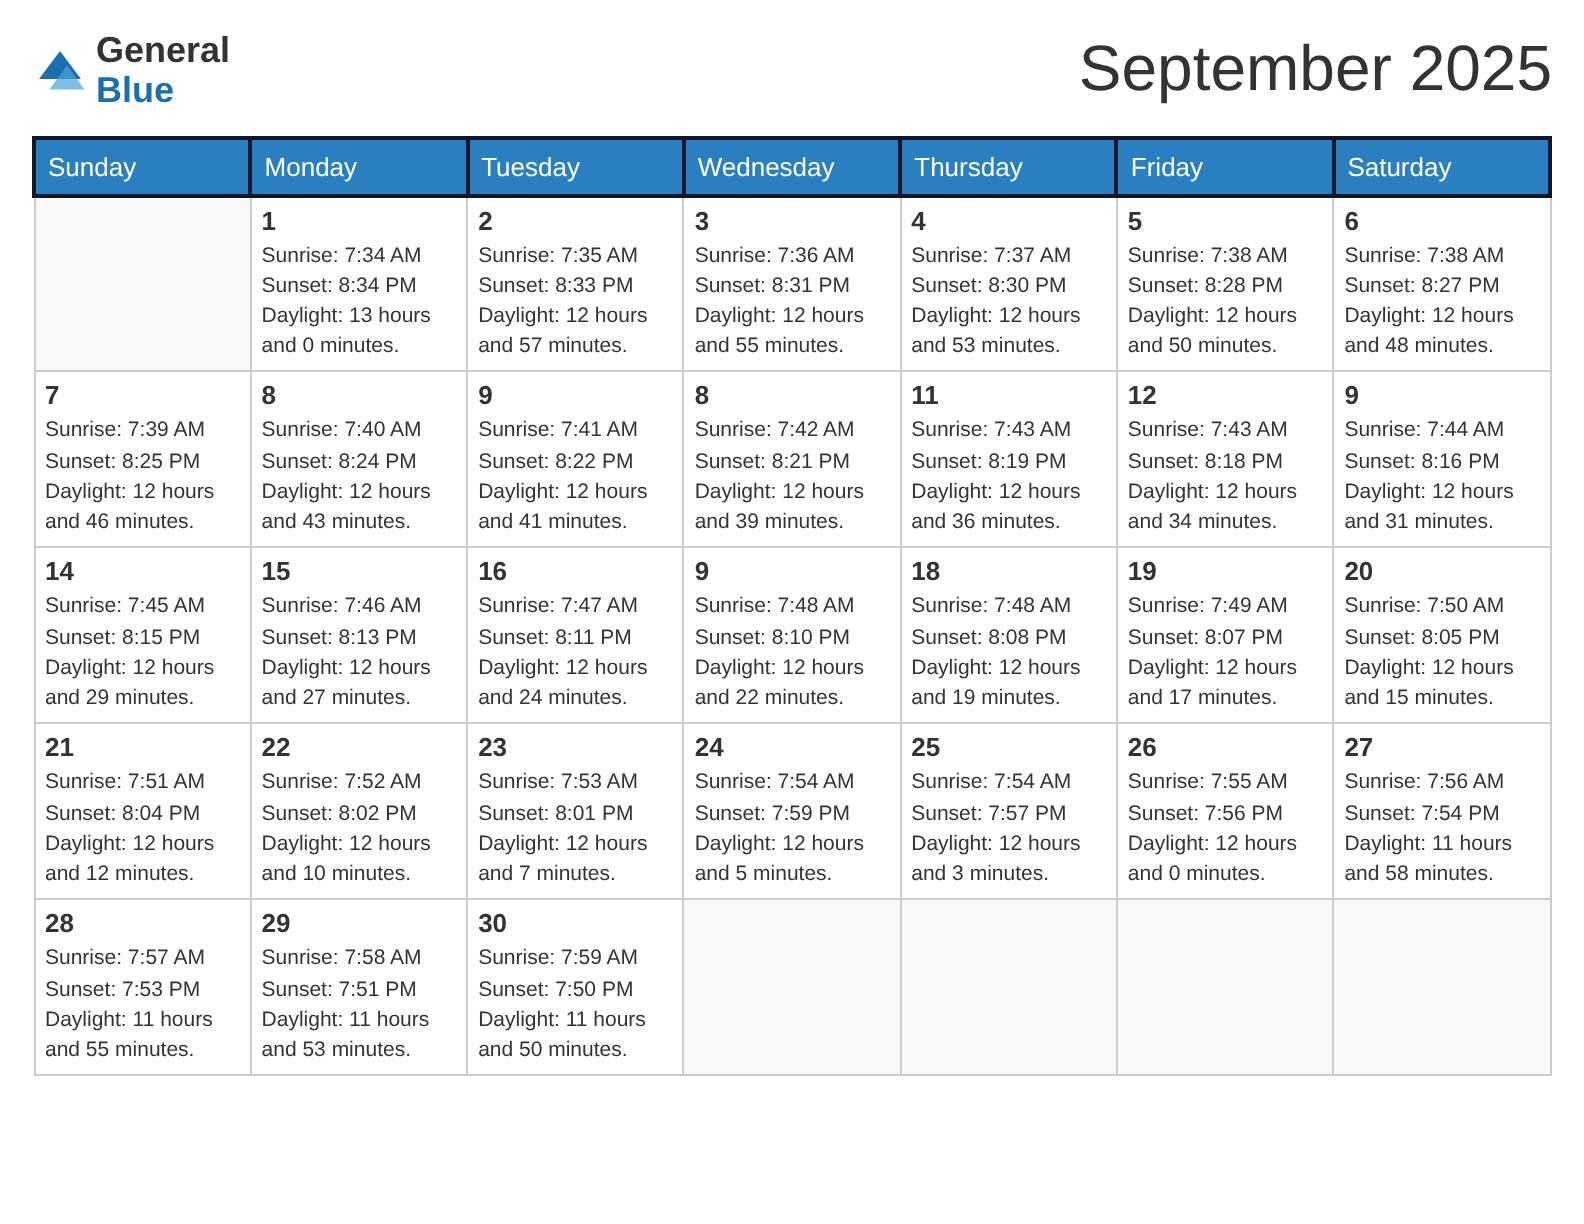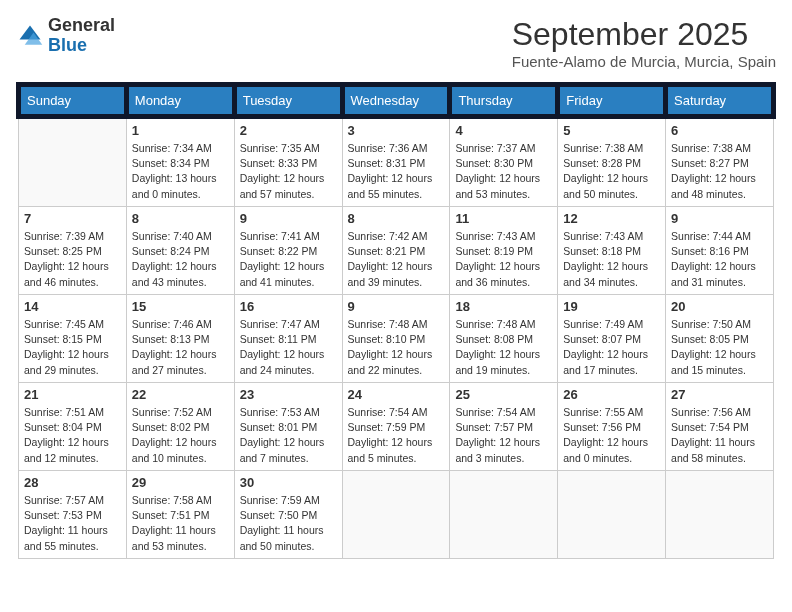--- a/index.html
+++ b/index.html
@@ -27,42 +27,42 @@
       font-weight: bold;
       line-height: 1.1;
     }
     .logo-general { color: #333; }
     .logo-blue { color: #1a6faf; }
     .logo-icon {
       width: 28px;
       height: 28px;
     }
     .title-block {
-      text-align: left;
+      text-align: right;
     }
     .month-title {
       font-size: 32px;
       font-weight: normal;
       color: #333;
     }
     .location {
       font-size: 15px;
       color: #555;
     }
     .calendar {
       width: 100%;
       border-collapse: collapse;
     }
     .calendar th {
       background: #2a7fc1;
       color: #fff;
       font-size: 13px;
       padding: 6px 6px;
       text-align: left;
-      border: 5px solid #0f172a;
+      border: 2px solid #0f172a;
       font-weight: normal;
     }
     .calendar td {
       vertical-align: top;
       border: 1px solid #ccc;
       padding: 4px 5px;
       width: 108px;
       min-height: 80px;
       font-size: 10.5px;
       color: #333;
@@ -93,21 +93,20 @@
       <polygon points="16,4 28,20 4,20" fill="#1a6faf"></polygon>
       <polygon points="20,12 30,26 10,26" fill="#4aa3e0" opacity="0.7"></polygon>
     </svg>
     <div class="logo-text">
       <span class="logo-general">General</span><br>
       <span class="logo-blue">Blue</span>
     </div>
   </div>
   <div class="title-block">
     <div class="month-title">September 2025</div>
-    <div class="location">Fuente-Alamo de Murcia, Murcia, Spain</div>
   </div>
 </div>
 
 <table class="calendar">
   <thead>
     <tr>
     <th>Sunday</th>
         <th>Monday</th>
         <th>Tuesday</th>
         <th>Wednesday</th>

